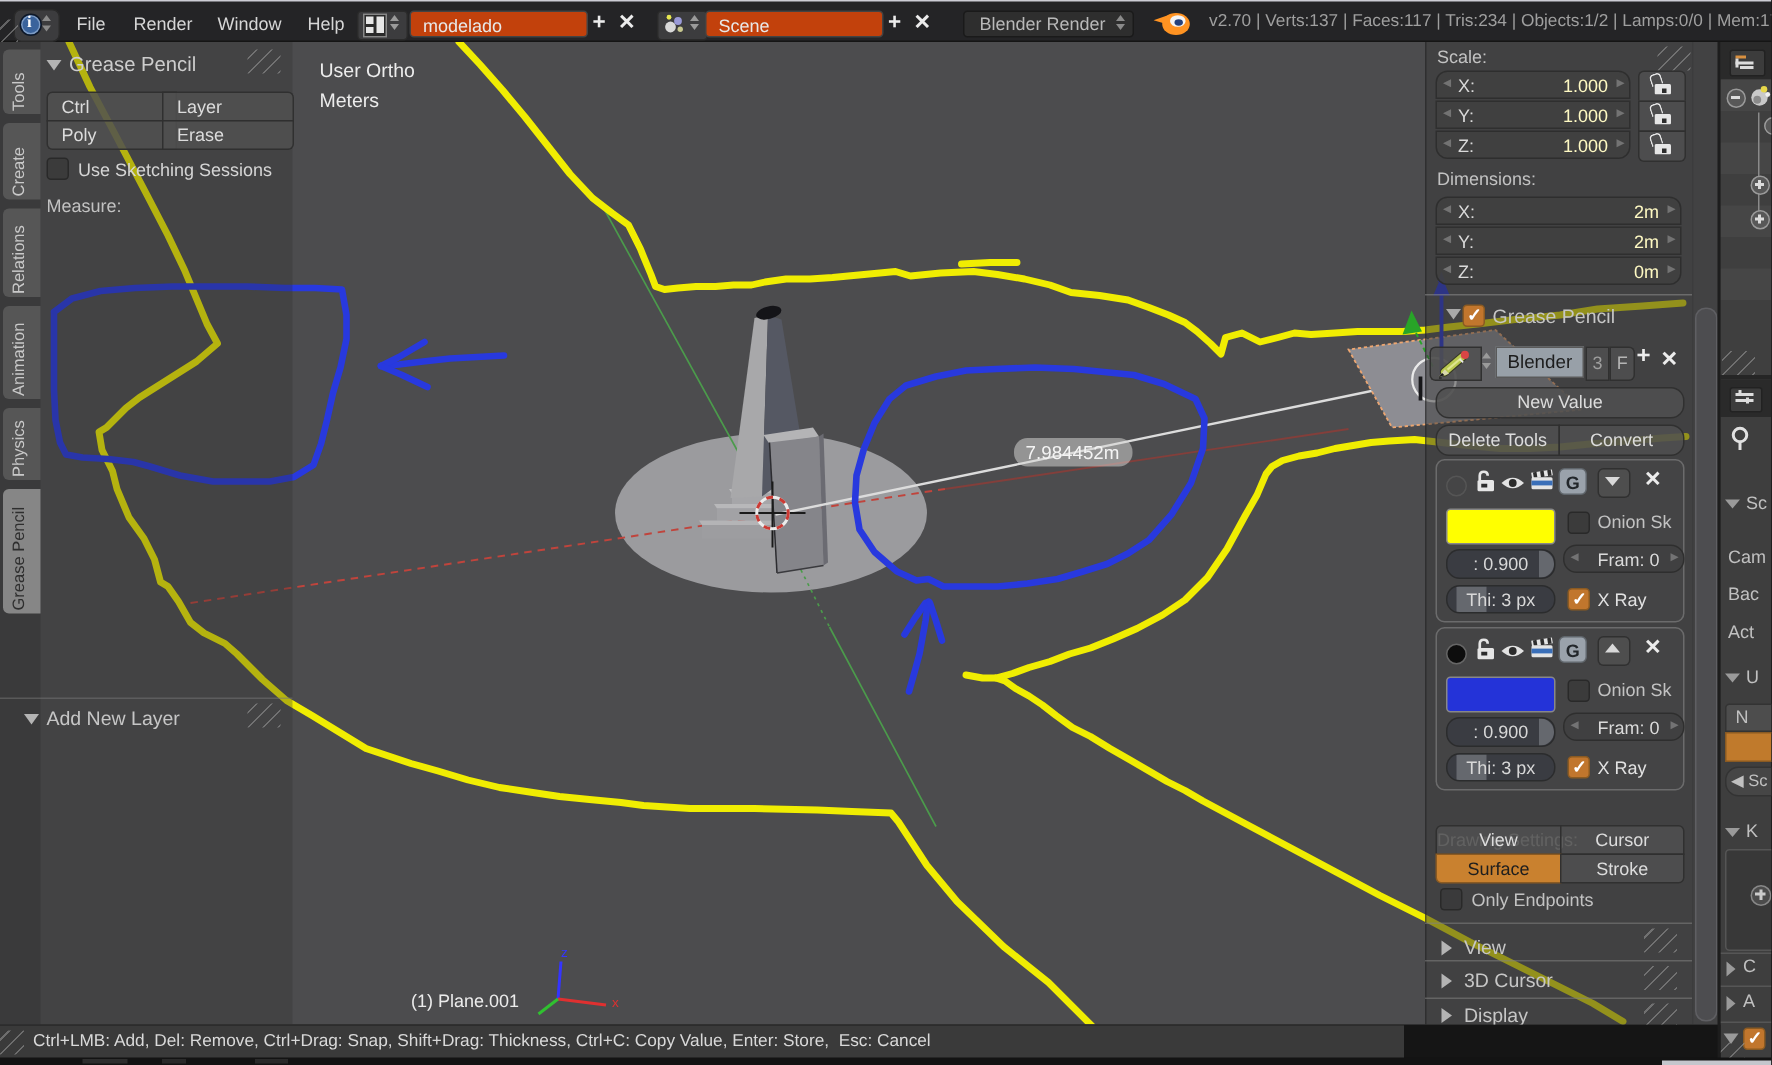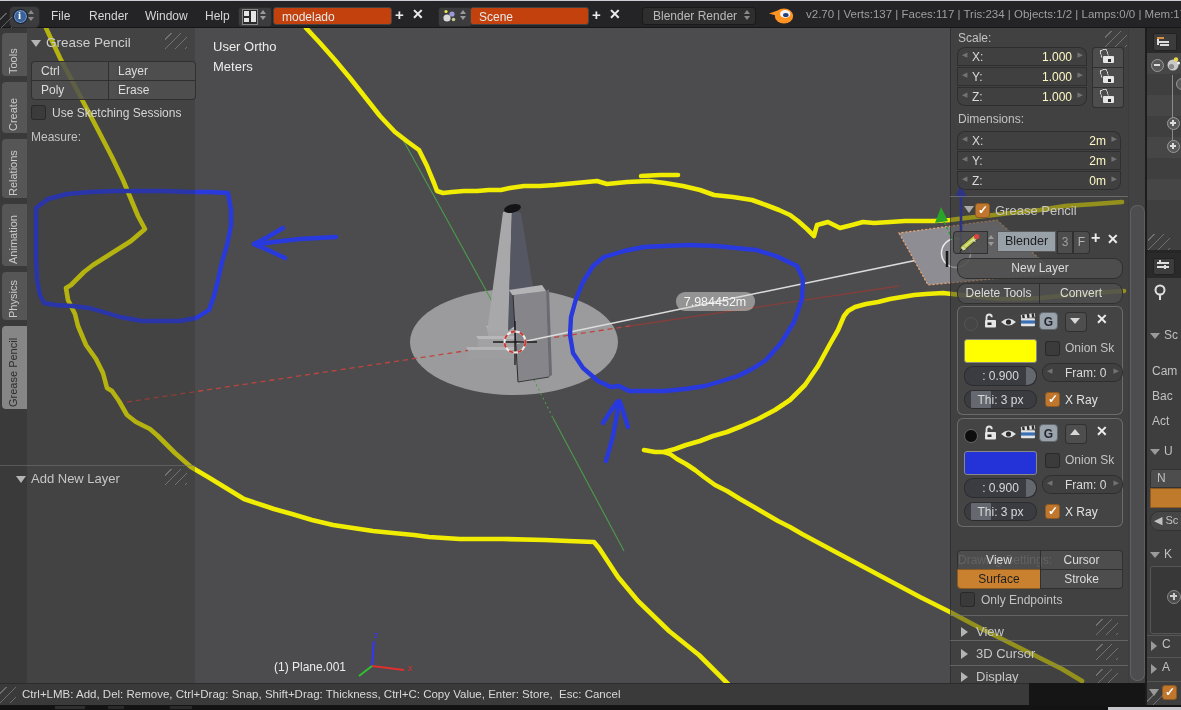--- a/index.html
+++ b/index.html
@@ -53,21 +53,21 @@
   .slider{background:rgba(56,59,66,.85);border:1px solid rgba(40,40,40,.8);border-radius:9px;
      box-sizing:border-box;overflow:hidden;}
   .slider em{position:absolute;top:0;height:100%;background:rgba(130,133,140,.6);}
   .slider span{position:absolute;width:100%;text-align:center;top:2px;font-style:normal;
      color:#d8d8d8;font-size:12px;}
   
   #rcol{left:1147px;top:28px;width:34px;height:679px;background:#3e3e3e;}
   .rhdr{background:#2a2a2a;}
   .rtxt{color:#c0c0c0;font-size:12px;}
   
-  #status{left:0;top:683px;width:1029px;height:22px;background:#3a3a3a;border-top:1px solid #2c2c2c;}
+  #status{left:0;top:683px;width:936px;height:22px;background:#3a3a3a;border-top:1px solid #2c2c2c;}
   #status span{position:absolute;left:22px;top:4px;color:#d9d9d9;font-size:11.5px;}
   #bstrip{left:0;top:705px;width:1181px;height:5px;background:#131313;}
 </style>
 </head>
 <body>
 <div id="root">
 
   <div id="vp" class="abs">
     <svg class="abs" style="left:0;top:0" width="1147" height="655" viewBox="0 28 1147 655" preserveAspectRatio="none">
 
@@ -249,21 +249,21 @@
         <circle cx="3.2" cy="19" r="1" fill="#333"></circle>
       </svg>
       <div class="abs tri" style="left:38px;top:207px;border-left:3.5px solid transparent;border-right:3.5px solid transparent;border-bottom:4.5px solid #9a9a9a;"></div>
       <div class="abs tri" style="left:38px;top:214px;border-left:3.5px solid transparent;border-right:3.5px solid transparent;border-top:4.5px solid #9a9a9a;"></div>
       <div class="abs" style="left:47px;top:203px;width:59px;height:21px;background:#98a0a8;border:1px solid #5a5a5a;box-sizing:border-box;color:#1d1d1d;font-size:12.5px;line-height:19px;padding-left:7px;">Blender</div>
       <div class="abs btn" style="left:107px;top:203px;width:14px;height:21px;color:#9e9e9e;line-height:21px;text-align:center;border-radius:0;">3</div>
       <div class="abs btn" style="left:123px;top:203px;width:15px;height:21px;color:#b5b5b5;line-height:21px;text-align:center;border-radius:0 4px 4px 0;">F</div>
       <div class="abs" style="left:141px;top:201px;color:#ececec;font-size:16px;font-weight:bold;">+</div>
       <div class="abs" style="left:157px;top:203px;color:#ececec;font-size:14px;font-weight:bold;">✕</div>
 
-      <div class="abs btn" style="left:7px;top:230px;width:164px;height:19px;border-radius:9px;text-align:center;line-height:19px;">New Layer</div>
+      <div class="abs btn" style="left:7px;top:230px;width:164px;height:19px;border-radius:9px;text-align:center;line-height:19px;">New Value</div>
       <div class="abs btn" style="left:7px;top:255px;width:81px;height:19px;border-radius:9px 0 0 9px;text-align:center;line-height:19px;">Delete Tools</div>
       <div class="abs btn" style="left:89px;top:255px;width:82px;height:19px;border-radius:0 9px 9px 0;text-align:center;line-height:19px;">Convert</div>
 
       <div class="abs lbox" style="left:7px;top:278px;width:164px;height:107px;">
         <div class="abs" style="left:6px;top:10px;width:12px;height:12px;border-radius:50%;background:rgba(70,70,70,.9);border:1px solid #555;"></div>
         <svg class="abs" style="left:24px;top:6px;" width="16" height="15" viewBox="0 0 16 15">
             <rect x="3" y="7" width="11" height="7.5" rx="1" fill="#e6e6e6"></rect>
             <path d="M4.5 7 L4.5 4.2 Q4.5 1.5 7.2 1.5 Q9.8 1.5 9.8 4.2" fill="none" stroke="#e6e6e6" stroke-width="1.8"></path>
             <rect x="5.5" y="9.5" width="4" height="2.5" fill="#2c2c2c"></rect>
           </svg>

